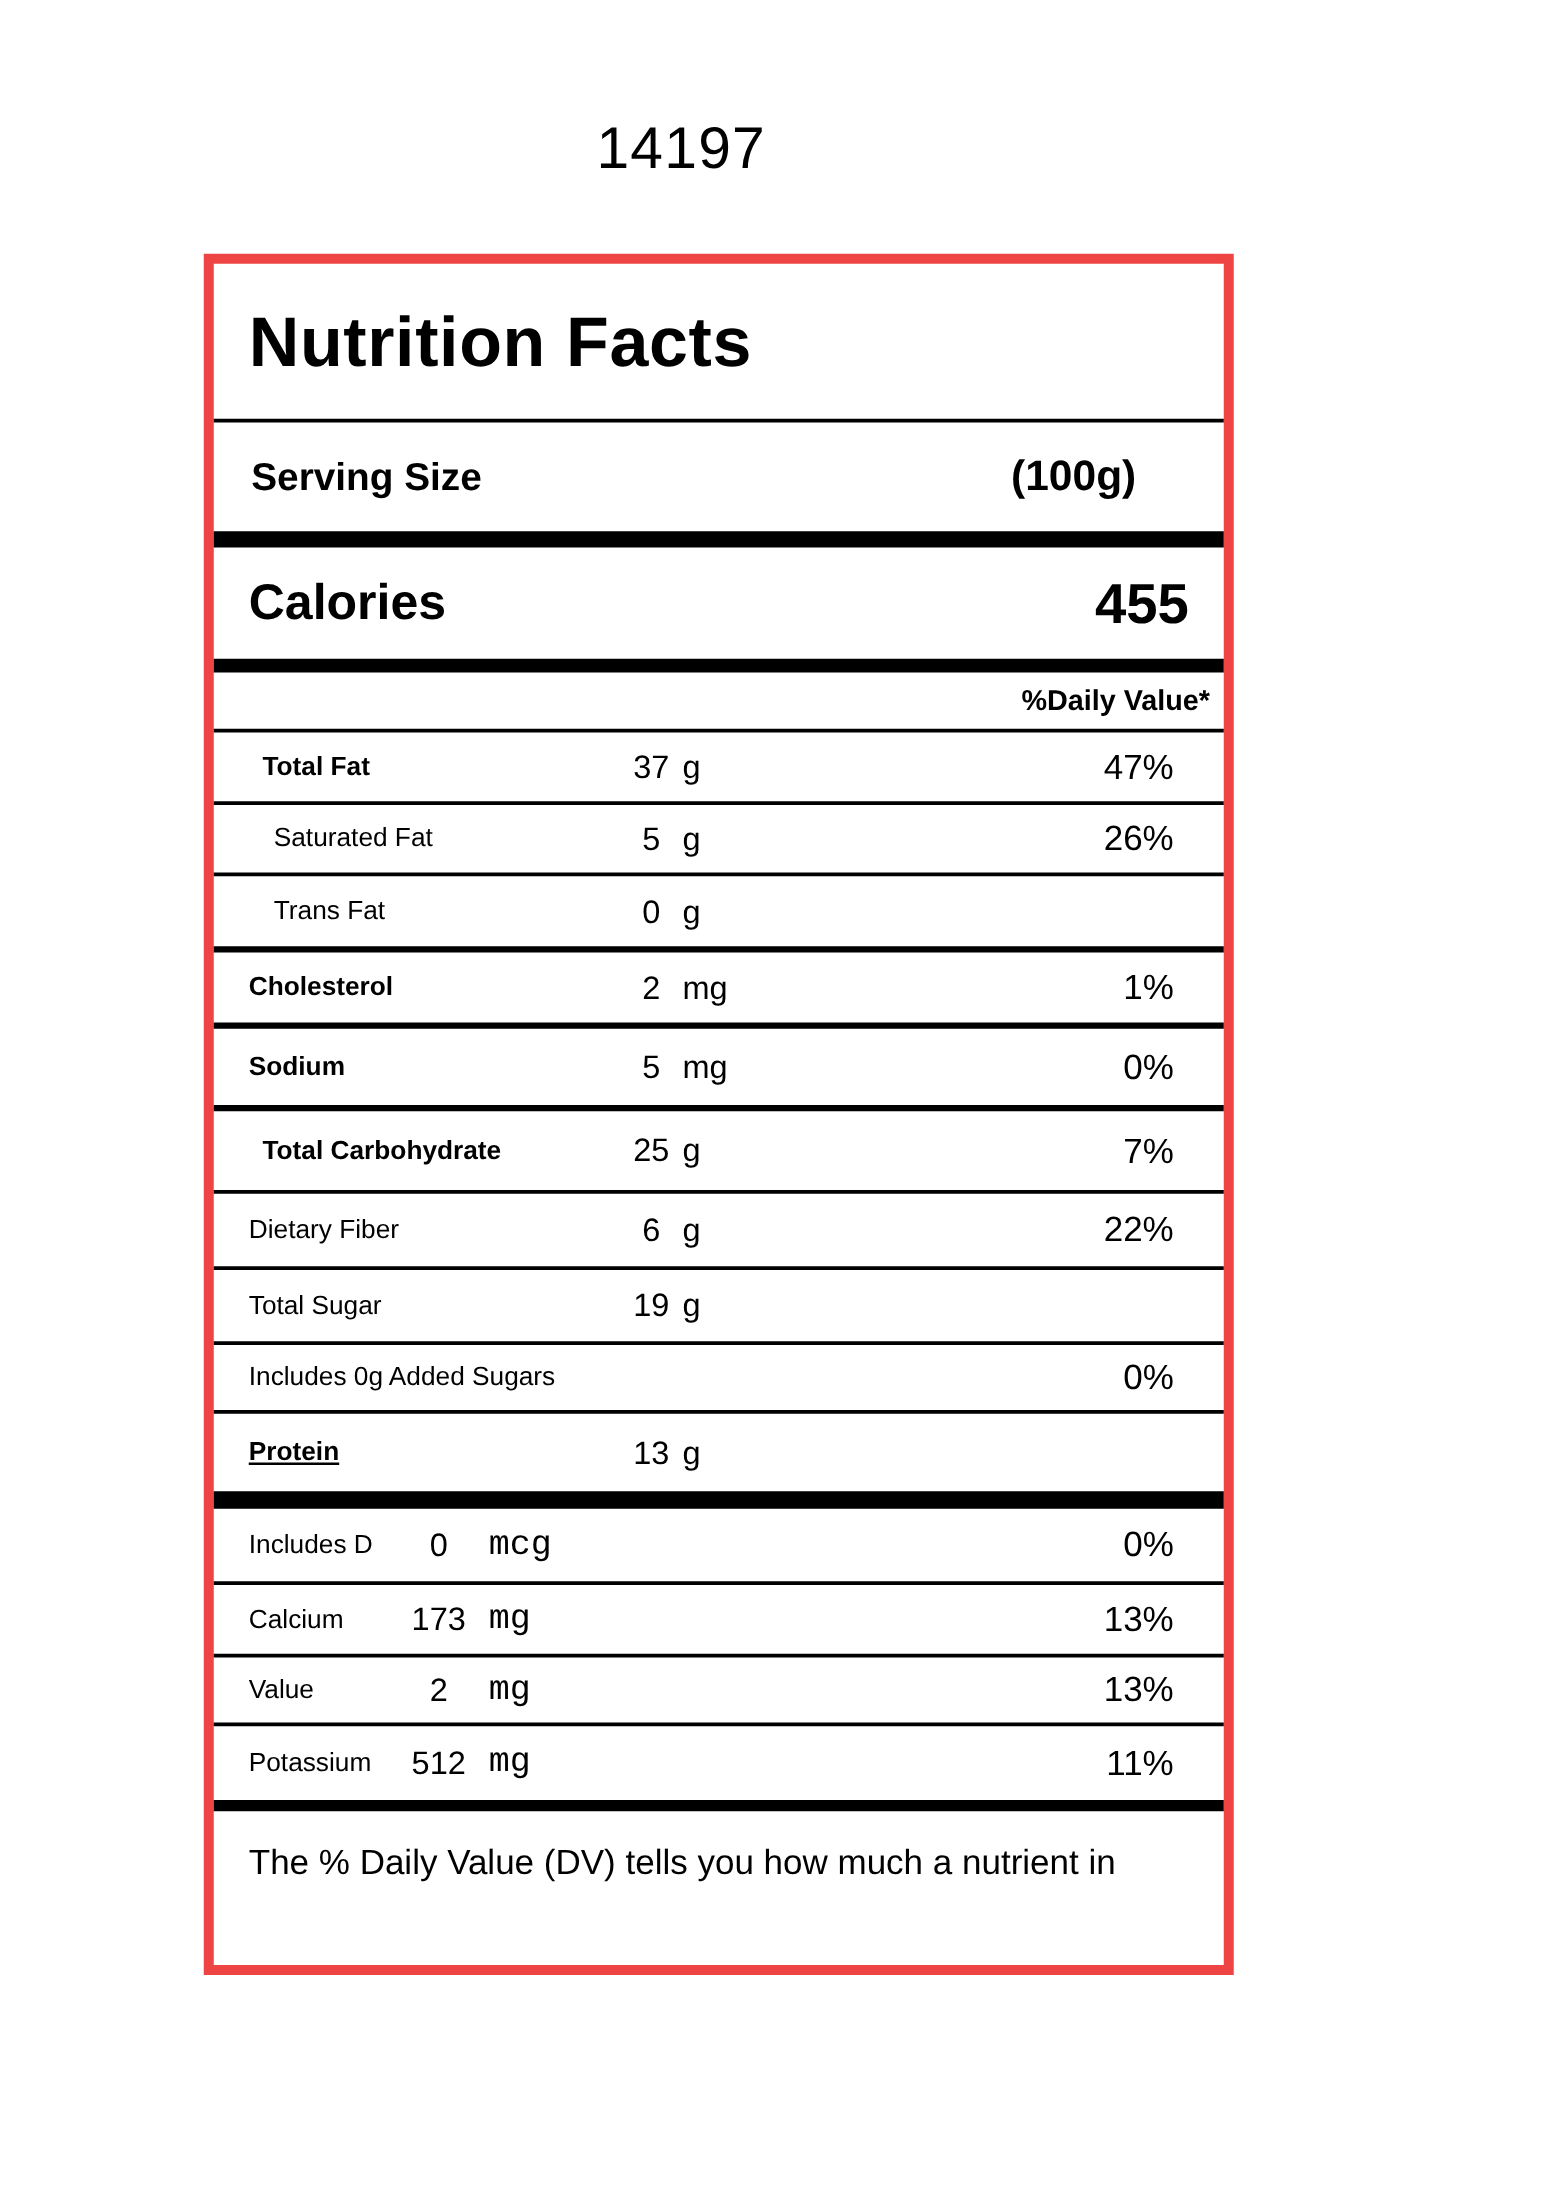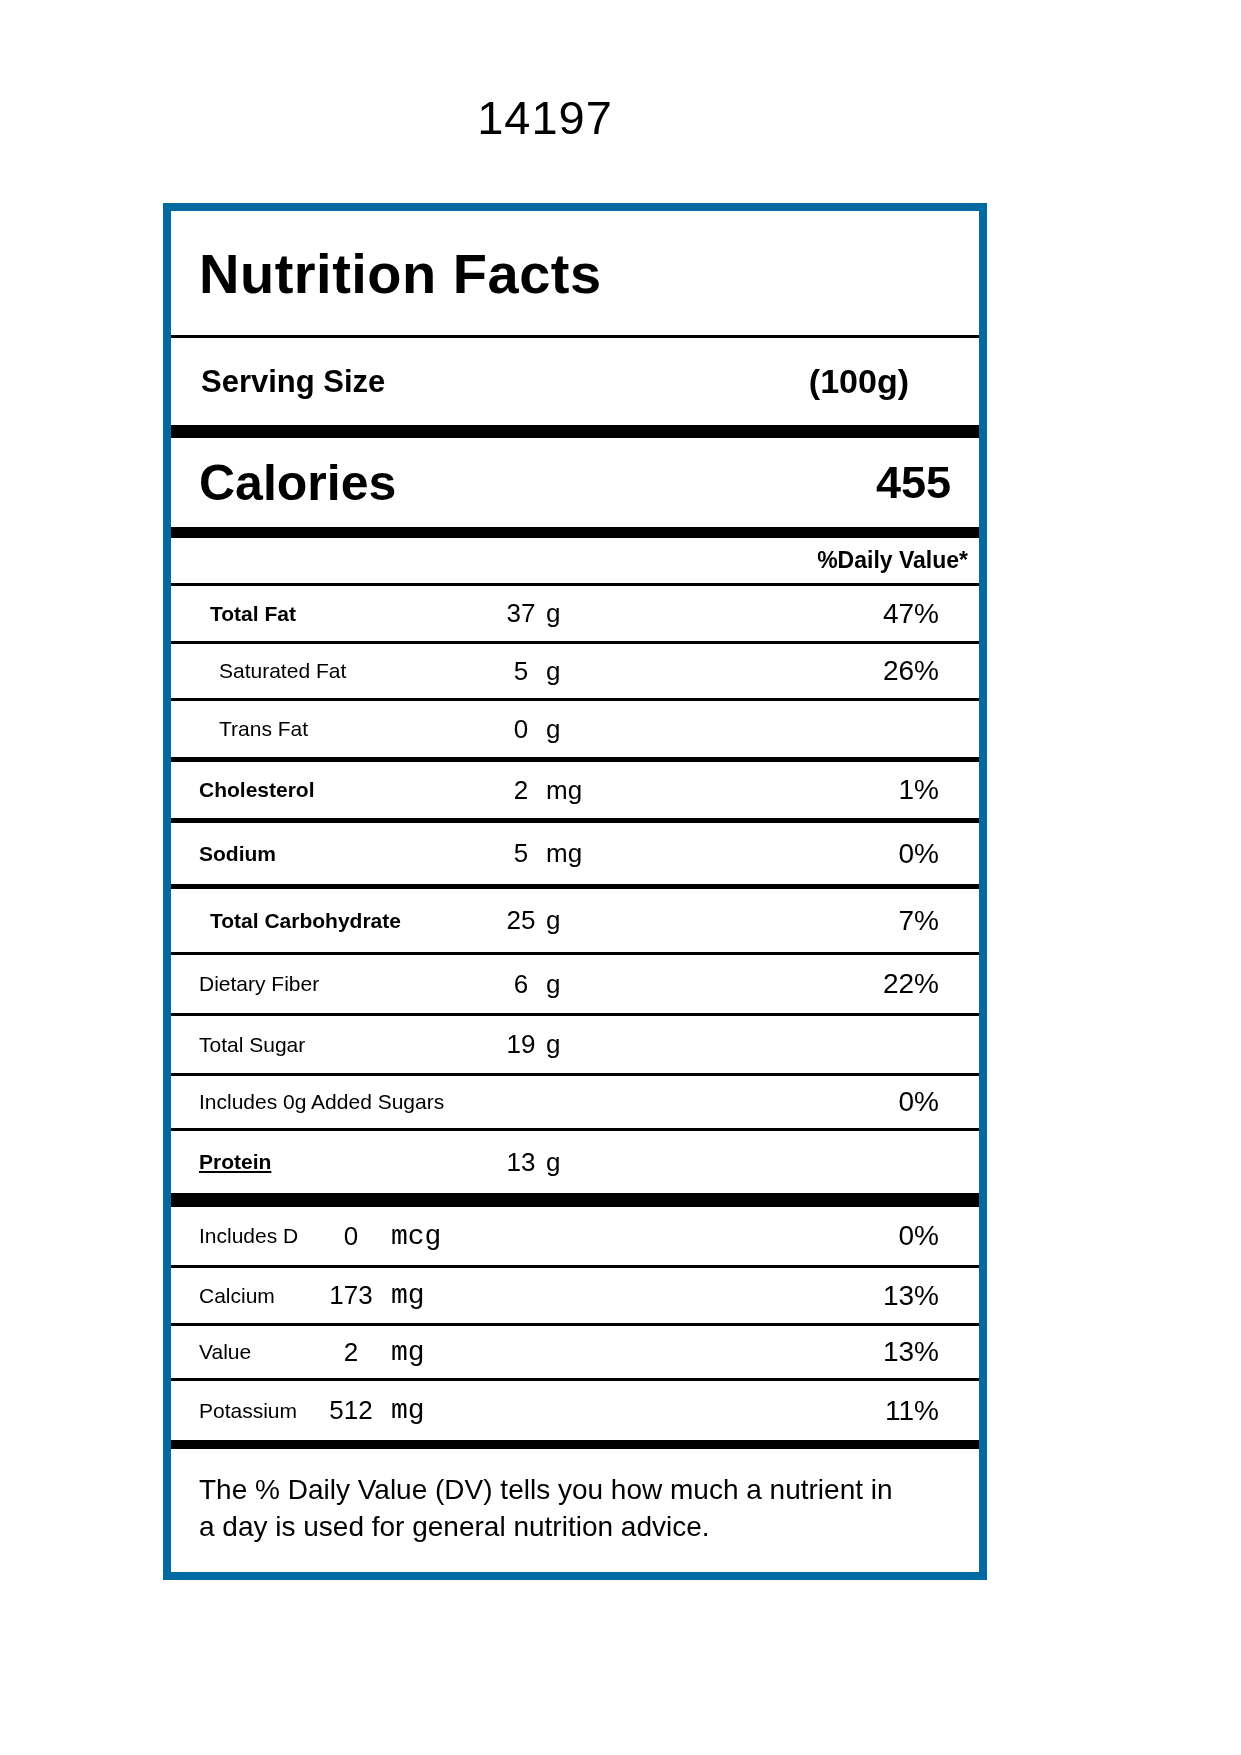--- a/index.html
+++ b/index.html
@@ -6,39 +6,39 @@
   body { background: #ffffff; font-family: "Liberation Sans", "DejaVu Sans", sans-serif; color: #000; }
   .page { position: relative; width: 1241px; height: 1755px; background: #ffffff; overflow: hidden; }
 
   .doc-title {
     position: absolute; top: 90px; left: 163px; width: 764px;
     text-align: center; font-size: 47px; font-weight: 400; letter-spacing: 1px;
   }
 
   .nf-box {
     position: absolute; top: 203px; left: 163px; width: 824px; height: 1377px;
-    border: 8px solid #0369a1; box-sizing: border-box; background: #fff;
+    border: 8px solid #ef4444; box-sizing: border-box; background: #fff;
   }
 
   .nf-title-row {
     height: 124px; border-bottom: 3px solid #000; box-sizing: content-box;
     display: flex; align-items: center; padding-left: 28px;
     font-size: 56px; font-weight: 700; letter-spacing: 0.5px;
   }
 
   .nf-serving-row {
     height: 87px; display: flex; align-items: center; justify-content: space-between;
   }
   .nf-serving-label { font-size: 31px; font-weight: 700; padding-left: 30px; }
   .nf-serving-value { font-size: 34px; font-weight: 700; padding-right: 70px; }
 
   .nf-calories-row {
     height: 89px; display: flex; align-items: center; justify-content: space-between;
   }
-  .nf-calories-label { font-size: 50px; font-weight: 700; padding-left: 28px; }
+  .nf-calories-label { font-size: 40px; font-weight: 700; padding-left: 28px; }
   .nf-calories-value { font-size: 45px; font-weight: 700; padding-right: 28px; }
 
   .bar { width: 100%; background: #000; }
   .bar13 { height: 13px; }
   .bar11 { height: 11px; }
   .bar14 { height: 14px; }
   .bar9  { height: 9px; }
 
   .nf-dv-header {
     height: 45px; border-bottom: 3px solid #000;
@@ -188,17 +188,16 @@
       <span class="nm">Potassium</span>
       <span class="v-amt">512</span>
       <span class="v-unit">mg</span>
       <span class="dv">11%</span>
     </div>
 
     <div class="bar bar9"></div>
 
     <div class="footnote">
       <div>The % Daily Value (DV) tells you how much a nutrient in</div>
-      <div>a day is used for general nutrition advice.</div>
     </div>
 
   </div>
 </div>
 
 </body></html>

